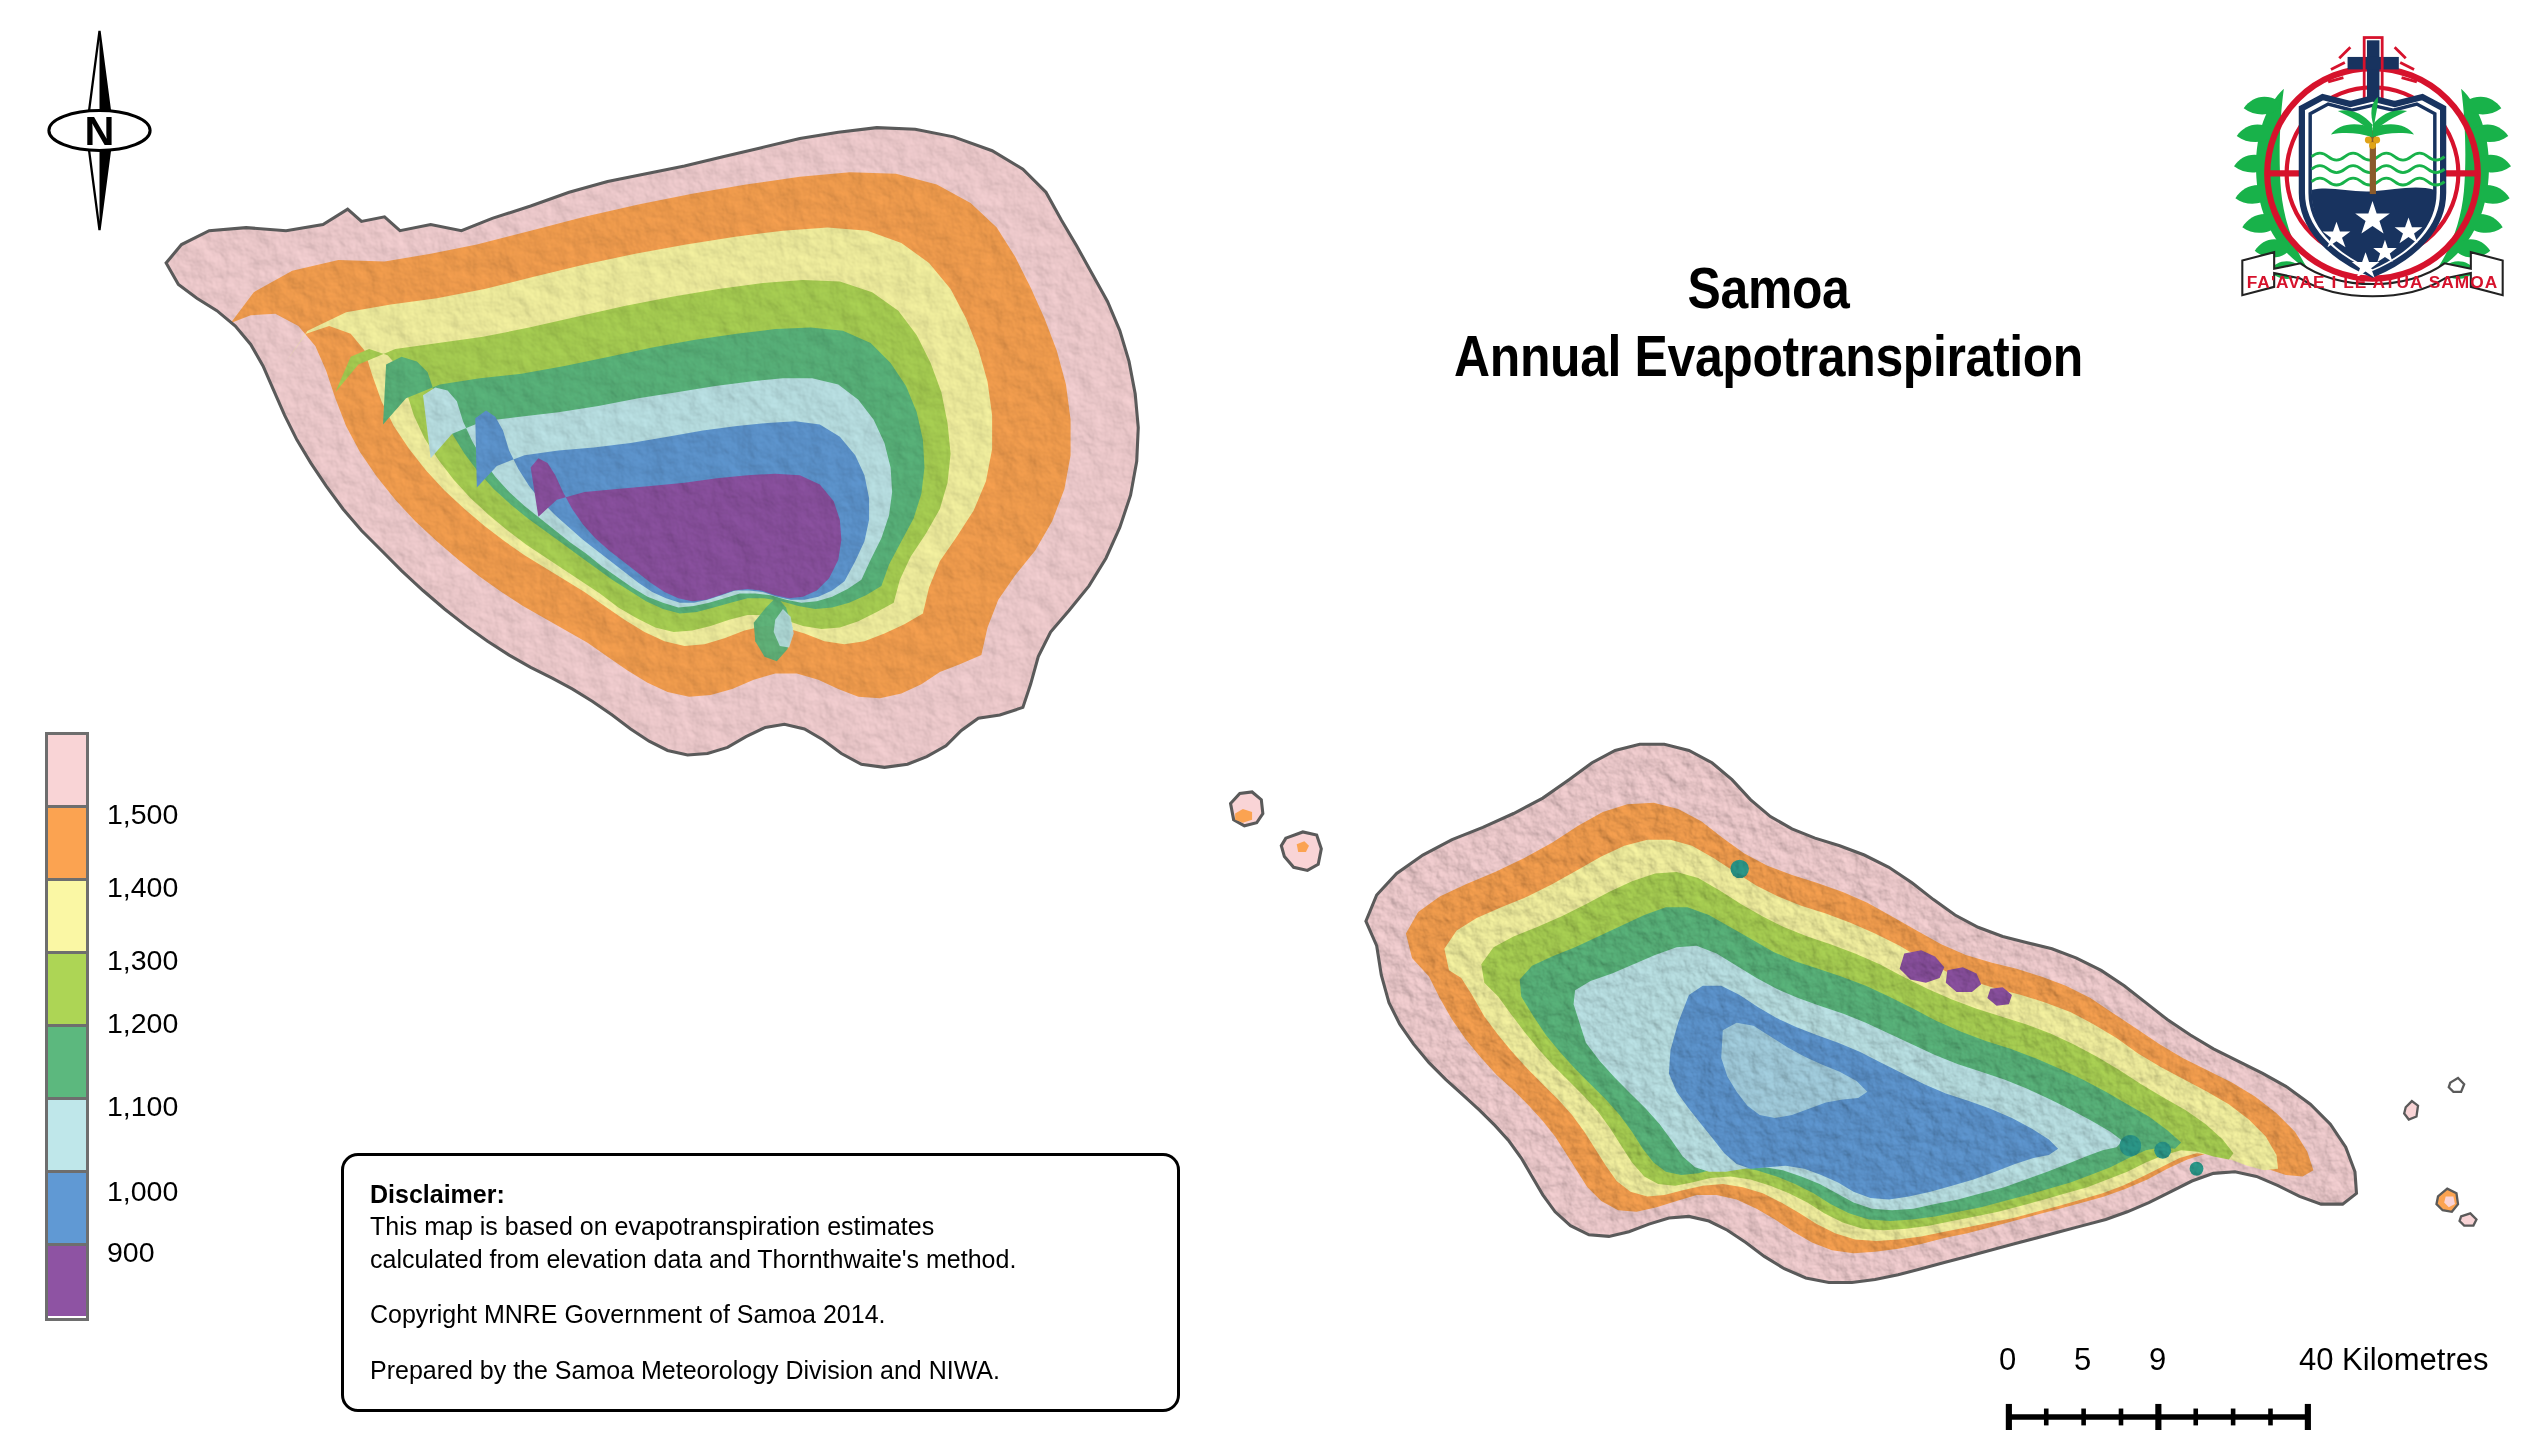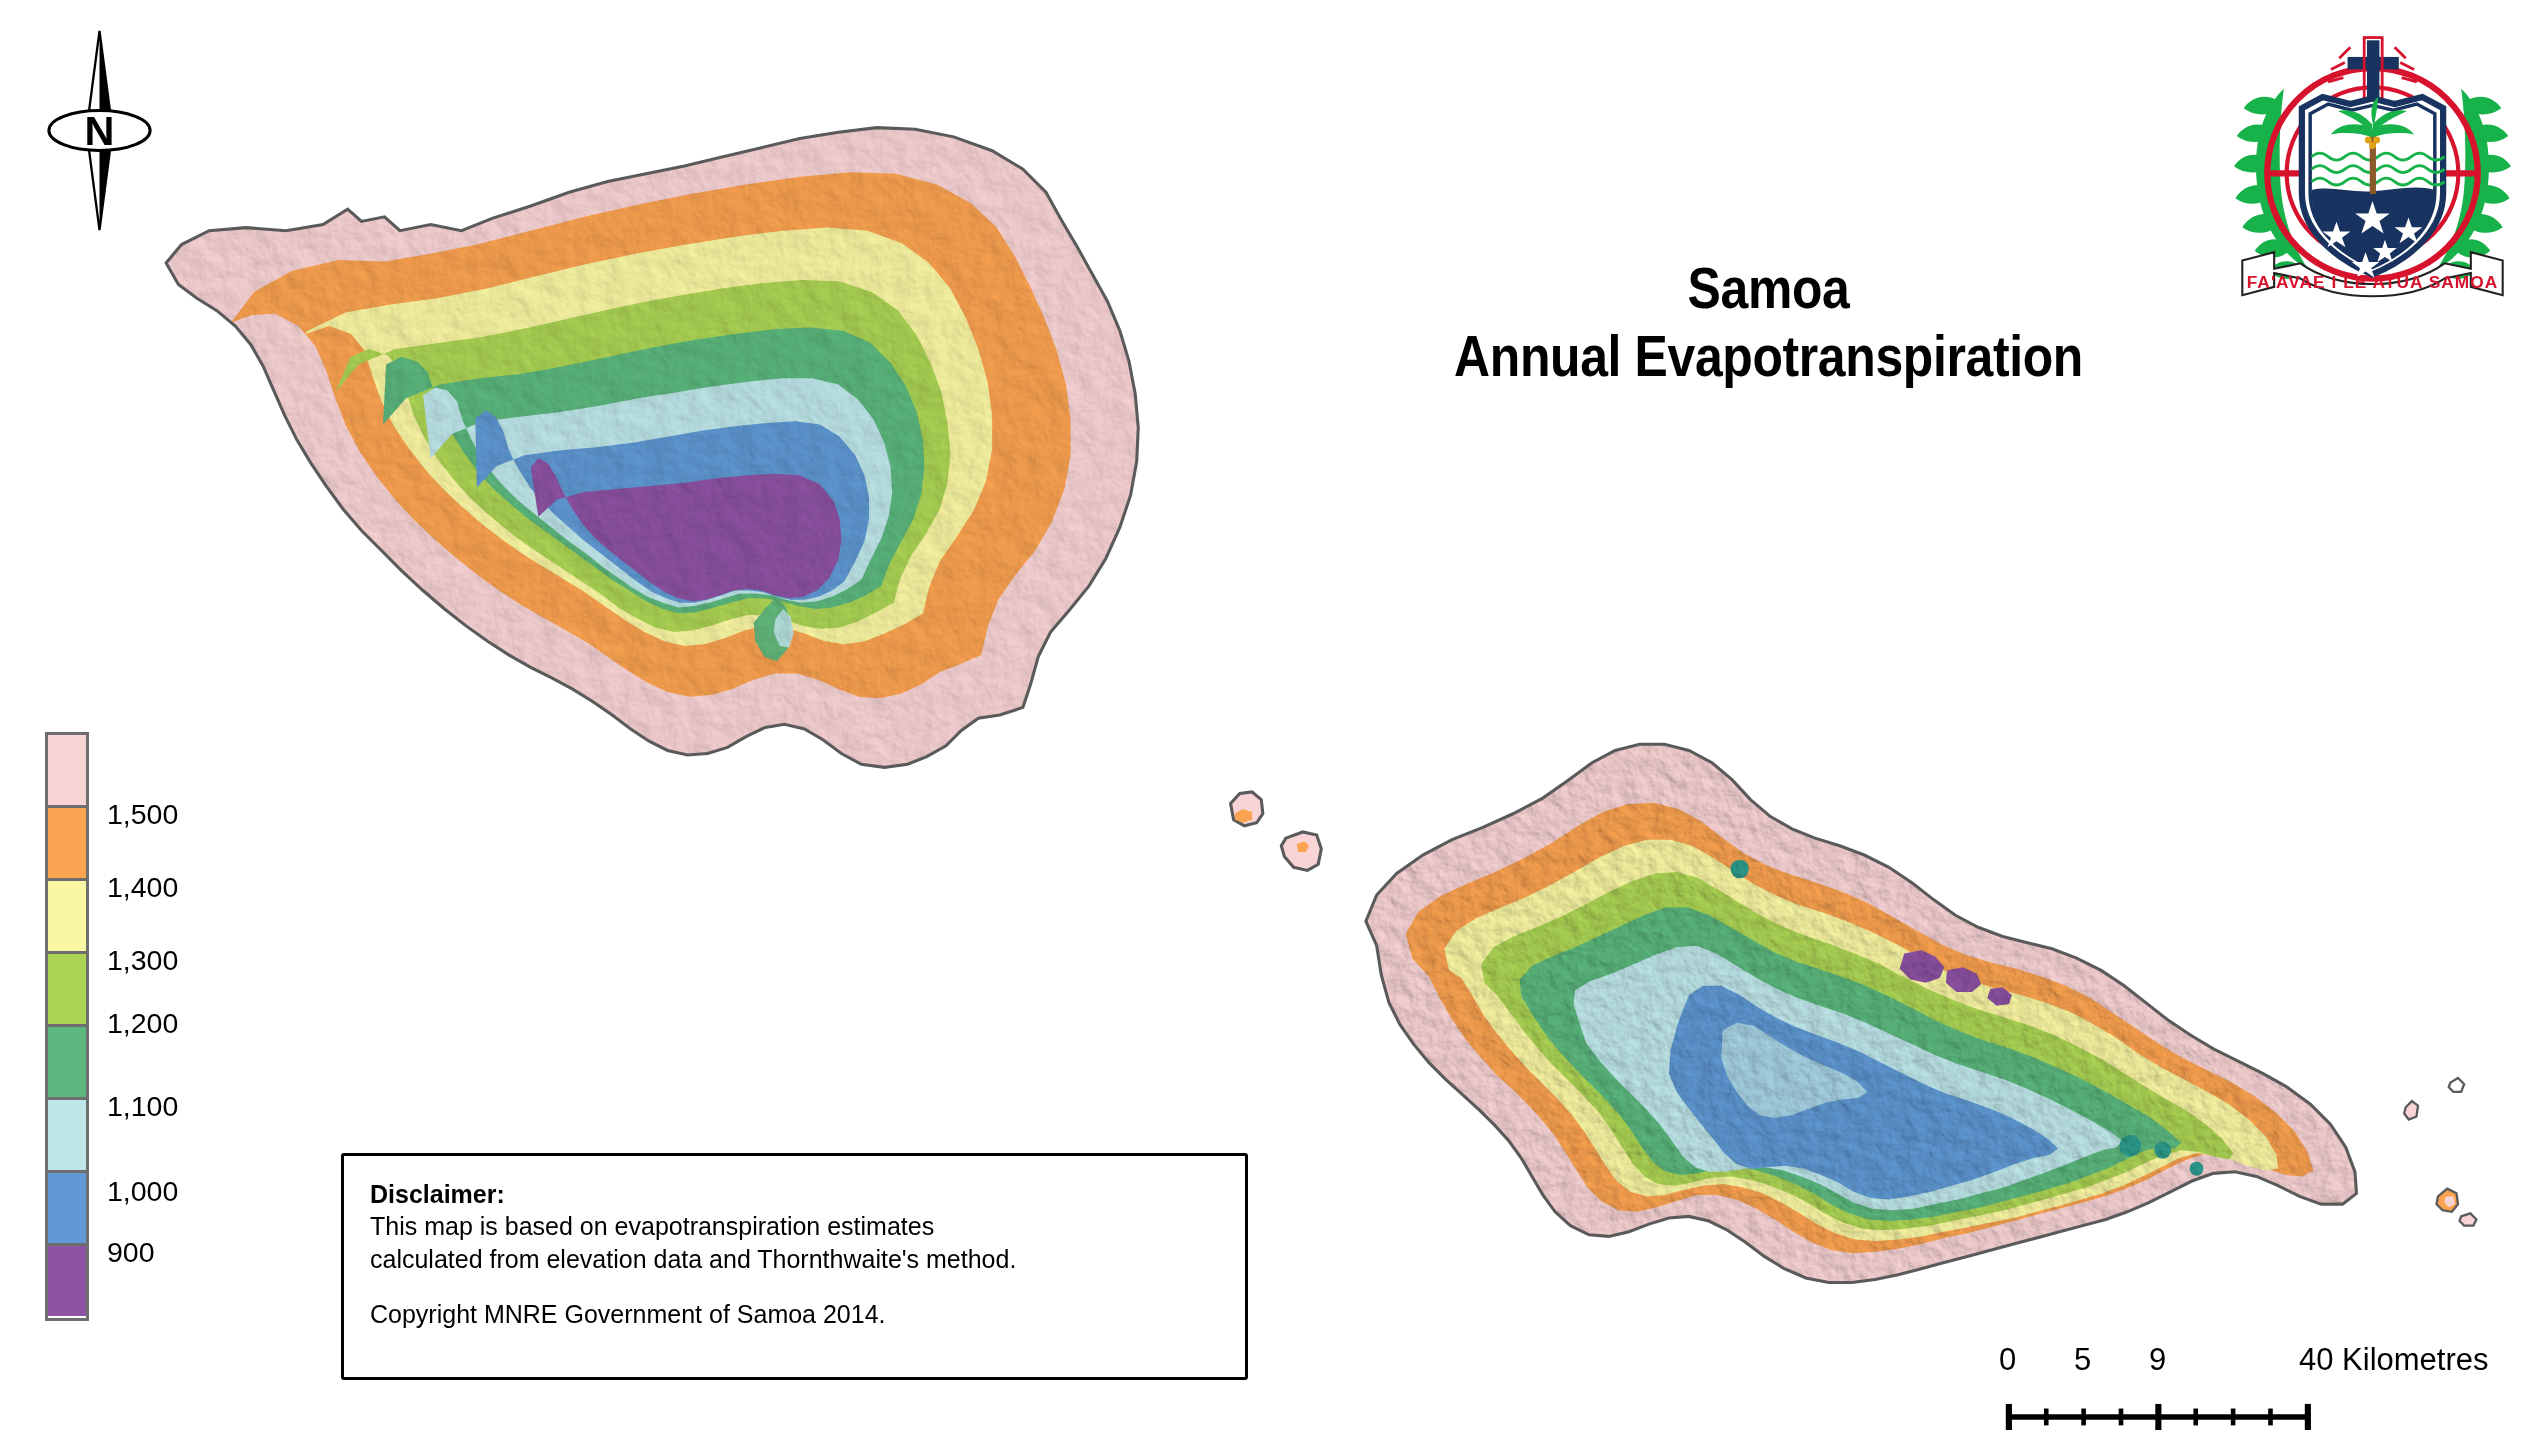--- a/index.html
+++ b/index.html
@@ -94,24 +94,24 @@
     font-size: 28.5px;
     line-height: 1;
     white-space: nowrap;
   }
 
   
   #disclaimer {
     position: absolute;
     left: 341px;
     top: 1153px;
-    width: 907px;
+    width: 839px;
     box-sizing: border-box;
     border: 3.8px solid #000;
-    border-radius: 3px;
+    border-radius: 17px;
     background: #fff;
     padding: 21.5px 26px 23px 26px;
     font-family: "Liberation Sans Narrow", "Liberation Sans", sans-serif;
     font-size: 25px;
     line-height: 1.30;
   }
   #disclaimer .d-head { font-weight: bold; display: block; }
   #disclaimer .d-line { display: block; white-space: nowrap; }
   #disclaimer .d-gap { display: block; height: 23px; }
 
@@ -614,20 +614,21 @@
   </div>
 </div>
 
 <div id="disclaimer">
   <span class="d-head">Disclaimer:</span>
   <span class="d-line">This map is based on evapotranspiration estimates</span>
   <span class="d-line">calculated from elevation data and Thornthwaite's method.</span>
   <span class="d-gap"></span>
   <span class="d-line">Copyright MNRE Government of Samoa 2014.</span>
   <span class="d-gap"></span>
+  <span class="d-line">Prepared by the Samoa Meteorology Division and NIWA.</span>
 </div>
 
 <div id="scale-bar">
   <div id="scale-labels">
       <div class="scale-label" style="left: 0px;">0</div>
       <div class="scale-label" style="left: 75px;">5</div>
       <div class="scale-label" style="left: 150px;">9</div>
       <div class="scale-label" style="left: 300px;">40 Kilometres</div>
     </div>
   <svg id="scale-graphic" width="331" height="46" viewBox="0 0 430 60">

